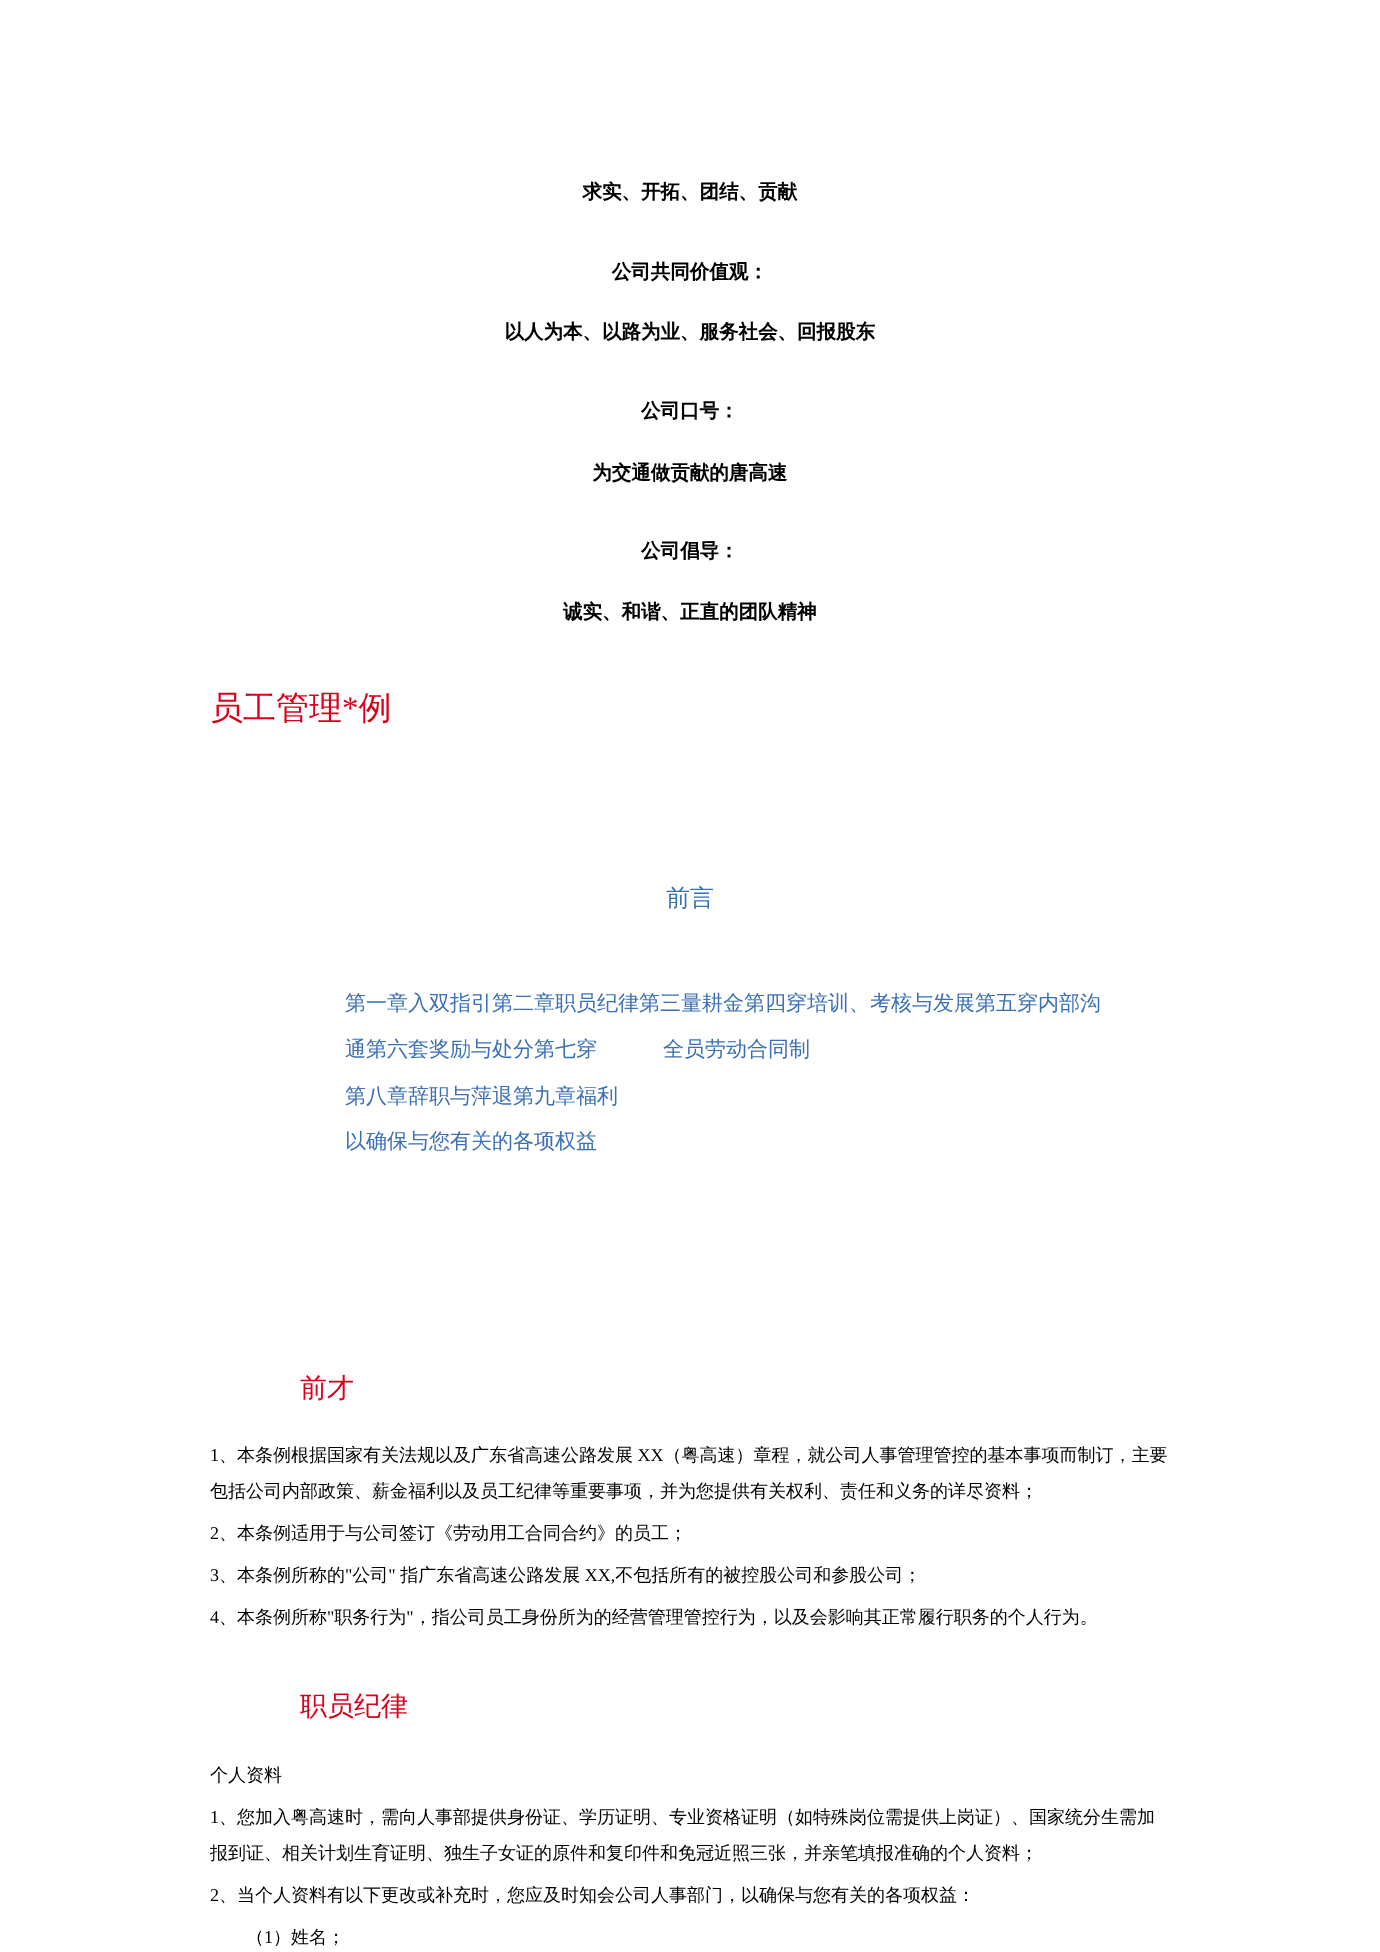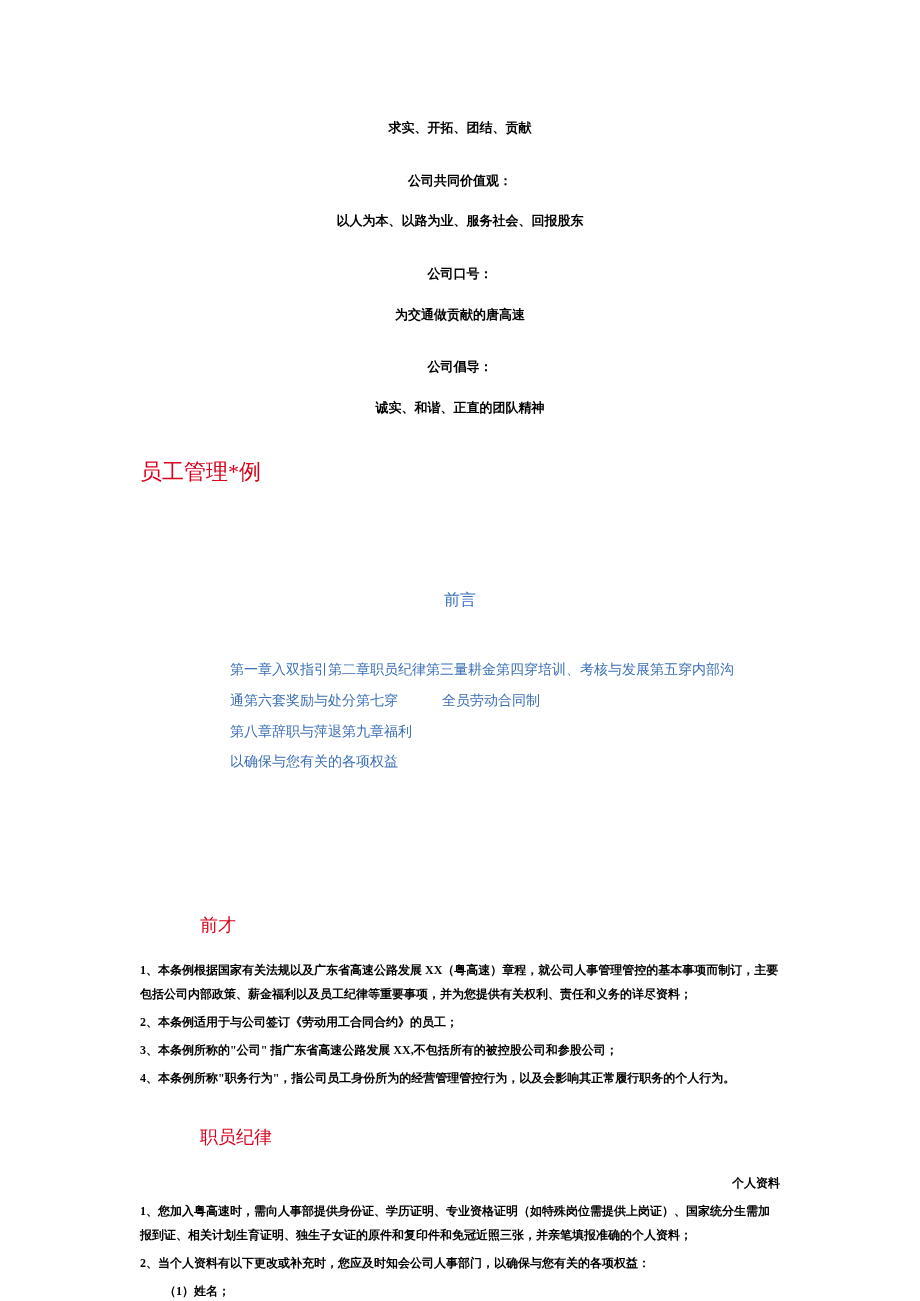--- a/index.html
+++ b/index.html
@@ -58,32 +58,30 @@
     font-family: Liberation Mono, monospace;
   }
   .toc-gap {
     display: inline-block;
     width: 44px;
   }
   .body-text p {
     margin: 4px 0;
     font-size: 12px;
     line-height: 2.0;
-    font-weight: bold;
   }
   .indent-1 {
     text-indent: 2em;
   }
   .section-gap {
     height: 60px;
   }
   .sub-label {
     font-size: 12px;
     margin: 4px 0;
-    text-align: right;
   }
 </style>
 </head>
 <body>
 
 <div class="page">
 
   <div class="centered">求实、开拓、团结、贡献</div>
 
   <div class="group">

